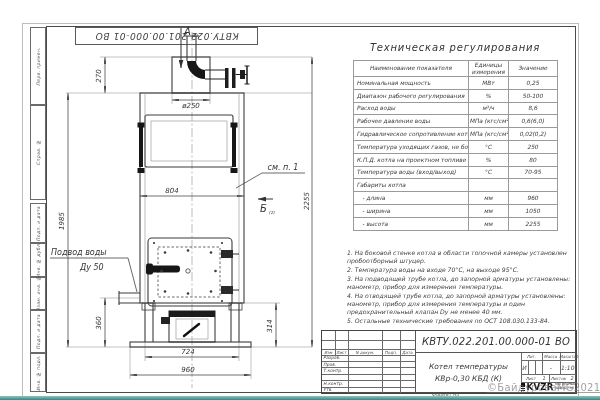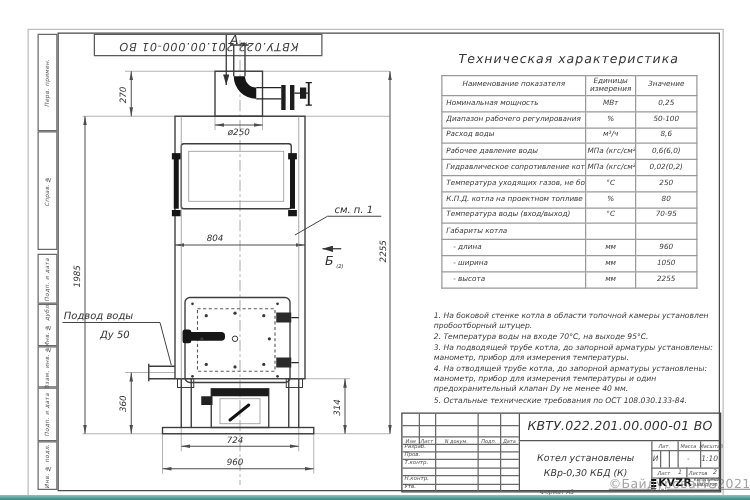--- a/index.html
+++ b/index.html
@@ -206,21 +206,21 @@
 
     <text x="184" y="35" font-size="10">А</text>
     <text x="192" y="37" font-size="4.2">(2)</text>
     <text x="260" y="212" font-size="10">Б</text>
     <text x="269" y="214" font-size="4.2">(2)</text>
     <text x="283" y="170" text-anchor="middle" font-size="8">см. п. 1</text>
     <text x="51" y="255" font-size="8">Подвод воды</text>
     <text x="80" y="270" font-size="8">Ду 50</text>
   </svg>
 
-  <div class="abs spec-title">Техническая характеристика</div>
+  <div class="abs spec-title">Техническая регулирования</div>
   <div class="abs spec">
     <table>
       <colgroup>
           <col style="width:115px">
           <col style="width:40px">
           <col style="width:49px">
         </colgroup>
       <thead>
         <tr>
           <th>Наименование показателя</th>
@@ -324,21 +324,21 @@
 
     <div class="rolet" style="top:24.3px;">Разраб.</div>
     <div class="rolet" style="top:30.7px;">Пров.</div>
     <div class="rolet" style="top:37.1px;">Т.контр.</div>
     <div class="rolet" style="top:43.5px;"></div>
     <div class="rolet" style="top:49.9px;">Н.контр.</div>
     <div class="rolet" style="top:56.3px;">Утв.</div>
 
     <div class="desig">КВТУ.022.201.00.000-01 ВО</div>
     <div class="tname">
-      <span>Котел установлены</span>
+      <span>Котел температуры</span>
       <span>КВр-0,30 КБД (К)</span>
     </div>
 
     <div class="ln" style="left:199px;top:22px;width:1px;height:40px;"></div>
     <div class="ln" style="left:199px;top:29px;width:55px;height:1px;"></div>
     <div class="ln" style="left:199px;top:43px;width:55px;height:1px;"></div>
     <div class="ln" style="left:199px;top:50.5px;width:55px;height:1px;"></div>
     <div class="ln" style="left:220px;top:22px;width:1px;height:21px;"></div>
     <div class="ln" style="left:237.5px;top:22px;width:1px;height:21px;"></div>
     <div class="ln" style="left:206px;top:29px;width:1px;height:14px;"></div>

